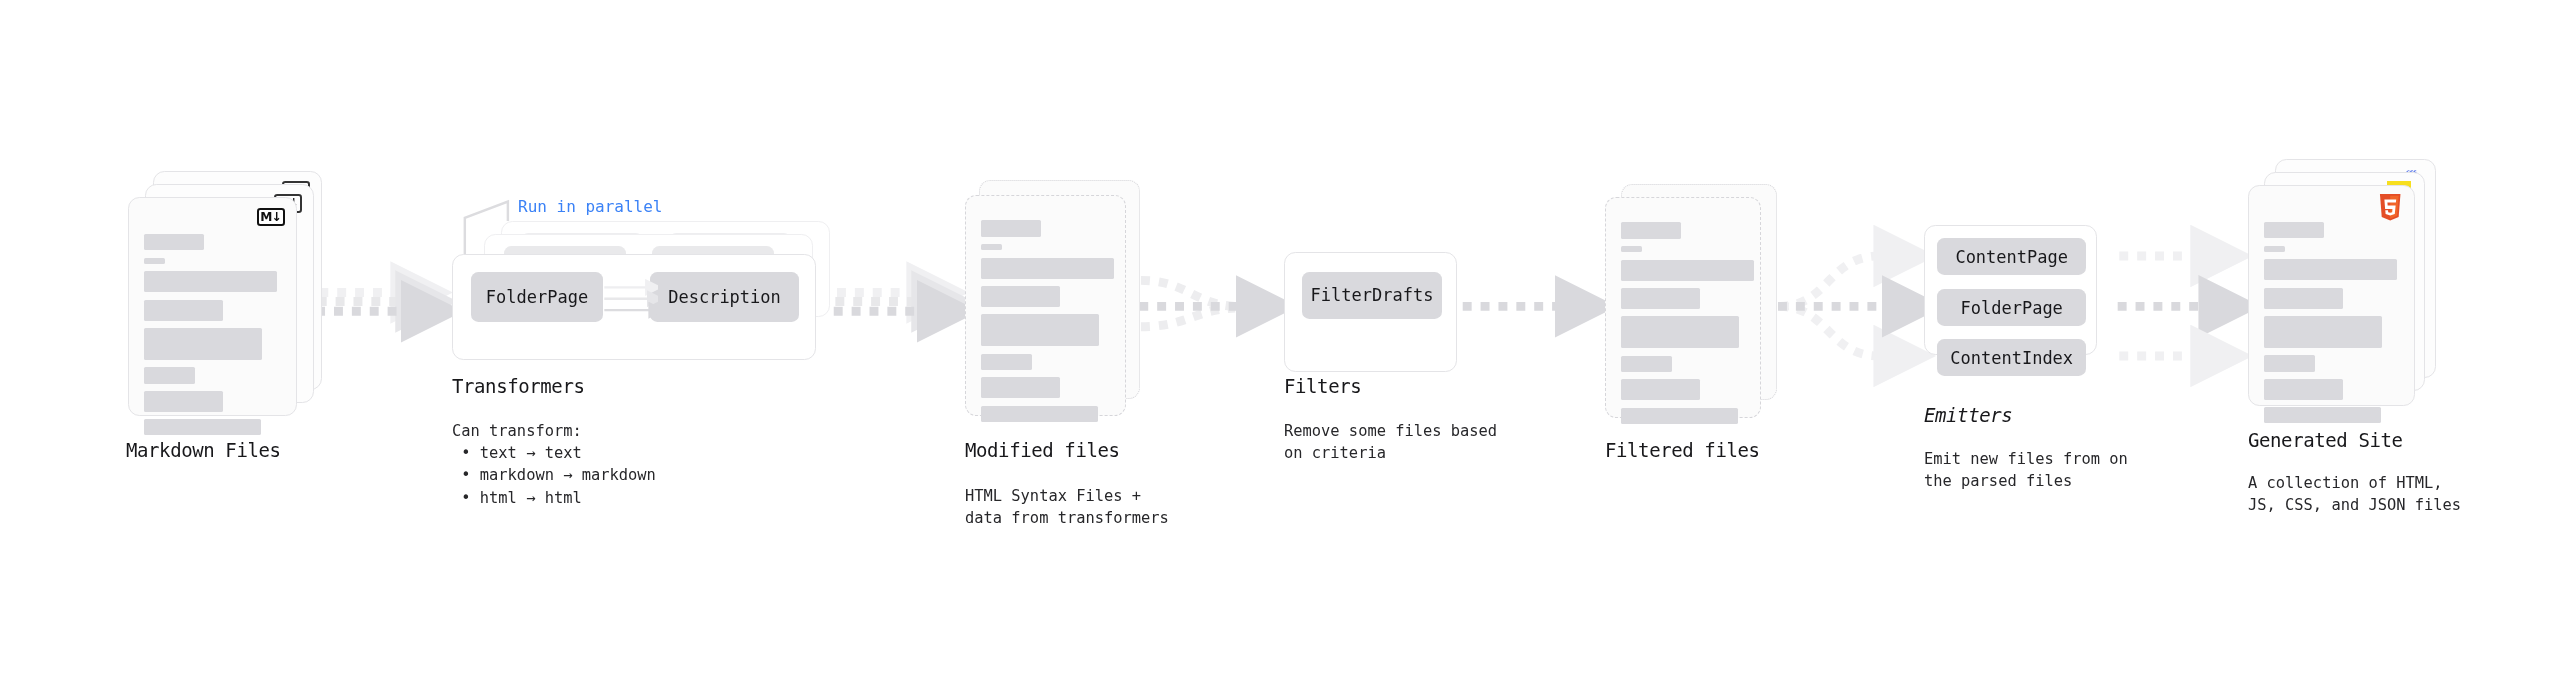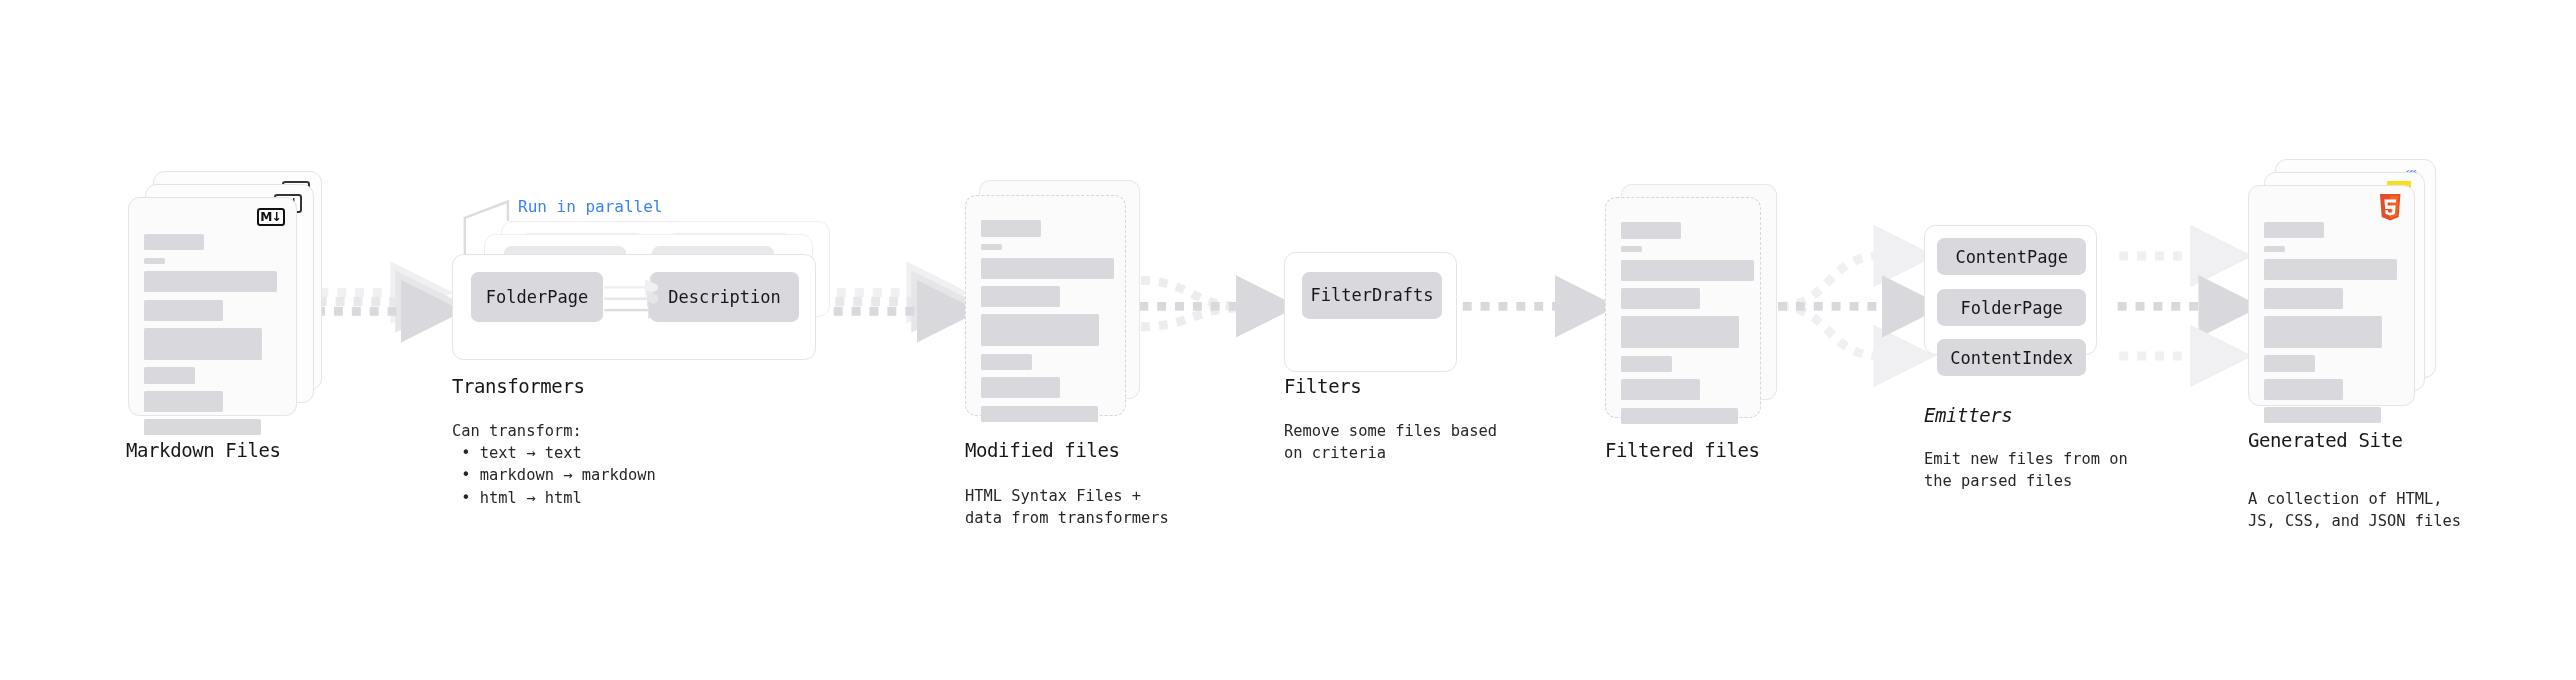--- a/index.html
+++ b/index.html
@@ -13,21 +13,21 @@
 
   
   .label-title{
     font-family:"DejaVu Sans Mono","Liberation Mono",monospace;
     font-size:19px;color:#18181b;letter-spacing:-0.4px;white-space:nowrap;
   }
   .label-sub{
     font-family:"DejaVu Sans Mono","Liberation Mono",monospace;
     font-size:15.4px;color:#27272a;line-height:1.45;white-space:pre;margin-top:10.6px;
   }
-  .label-sub.tight{margin-top:25px;}
+  .label-sub.tight{margin-top:9px;}
 
   
   .doc{
     position:absolute;box-sizing:border-box;
     background:#fbfbfb;border:1.6px solid #e4e4e7;border-radius:11.4px;
   }
   .doc.ghost{background:#fdfdfd;}
   .doc.dashed{background:#fbfbfb;border:1.6px dashed #d6d6da;}
   .doc.dotted{background:#fbfbfb;border:1.6px dotted #d4d4d8;}
   .doc-bars{position:absolute;left:14.6px;right:13px;top:32.5px;}

